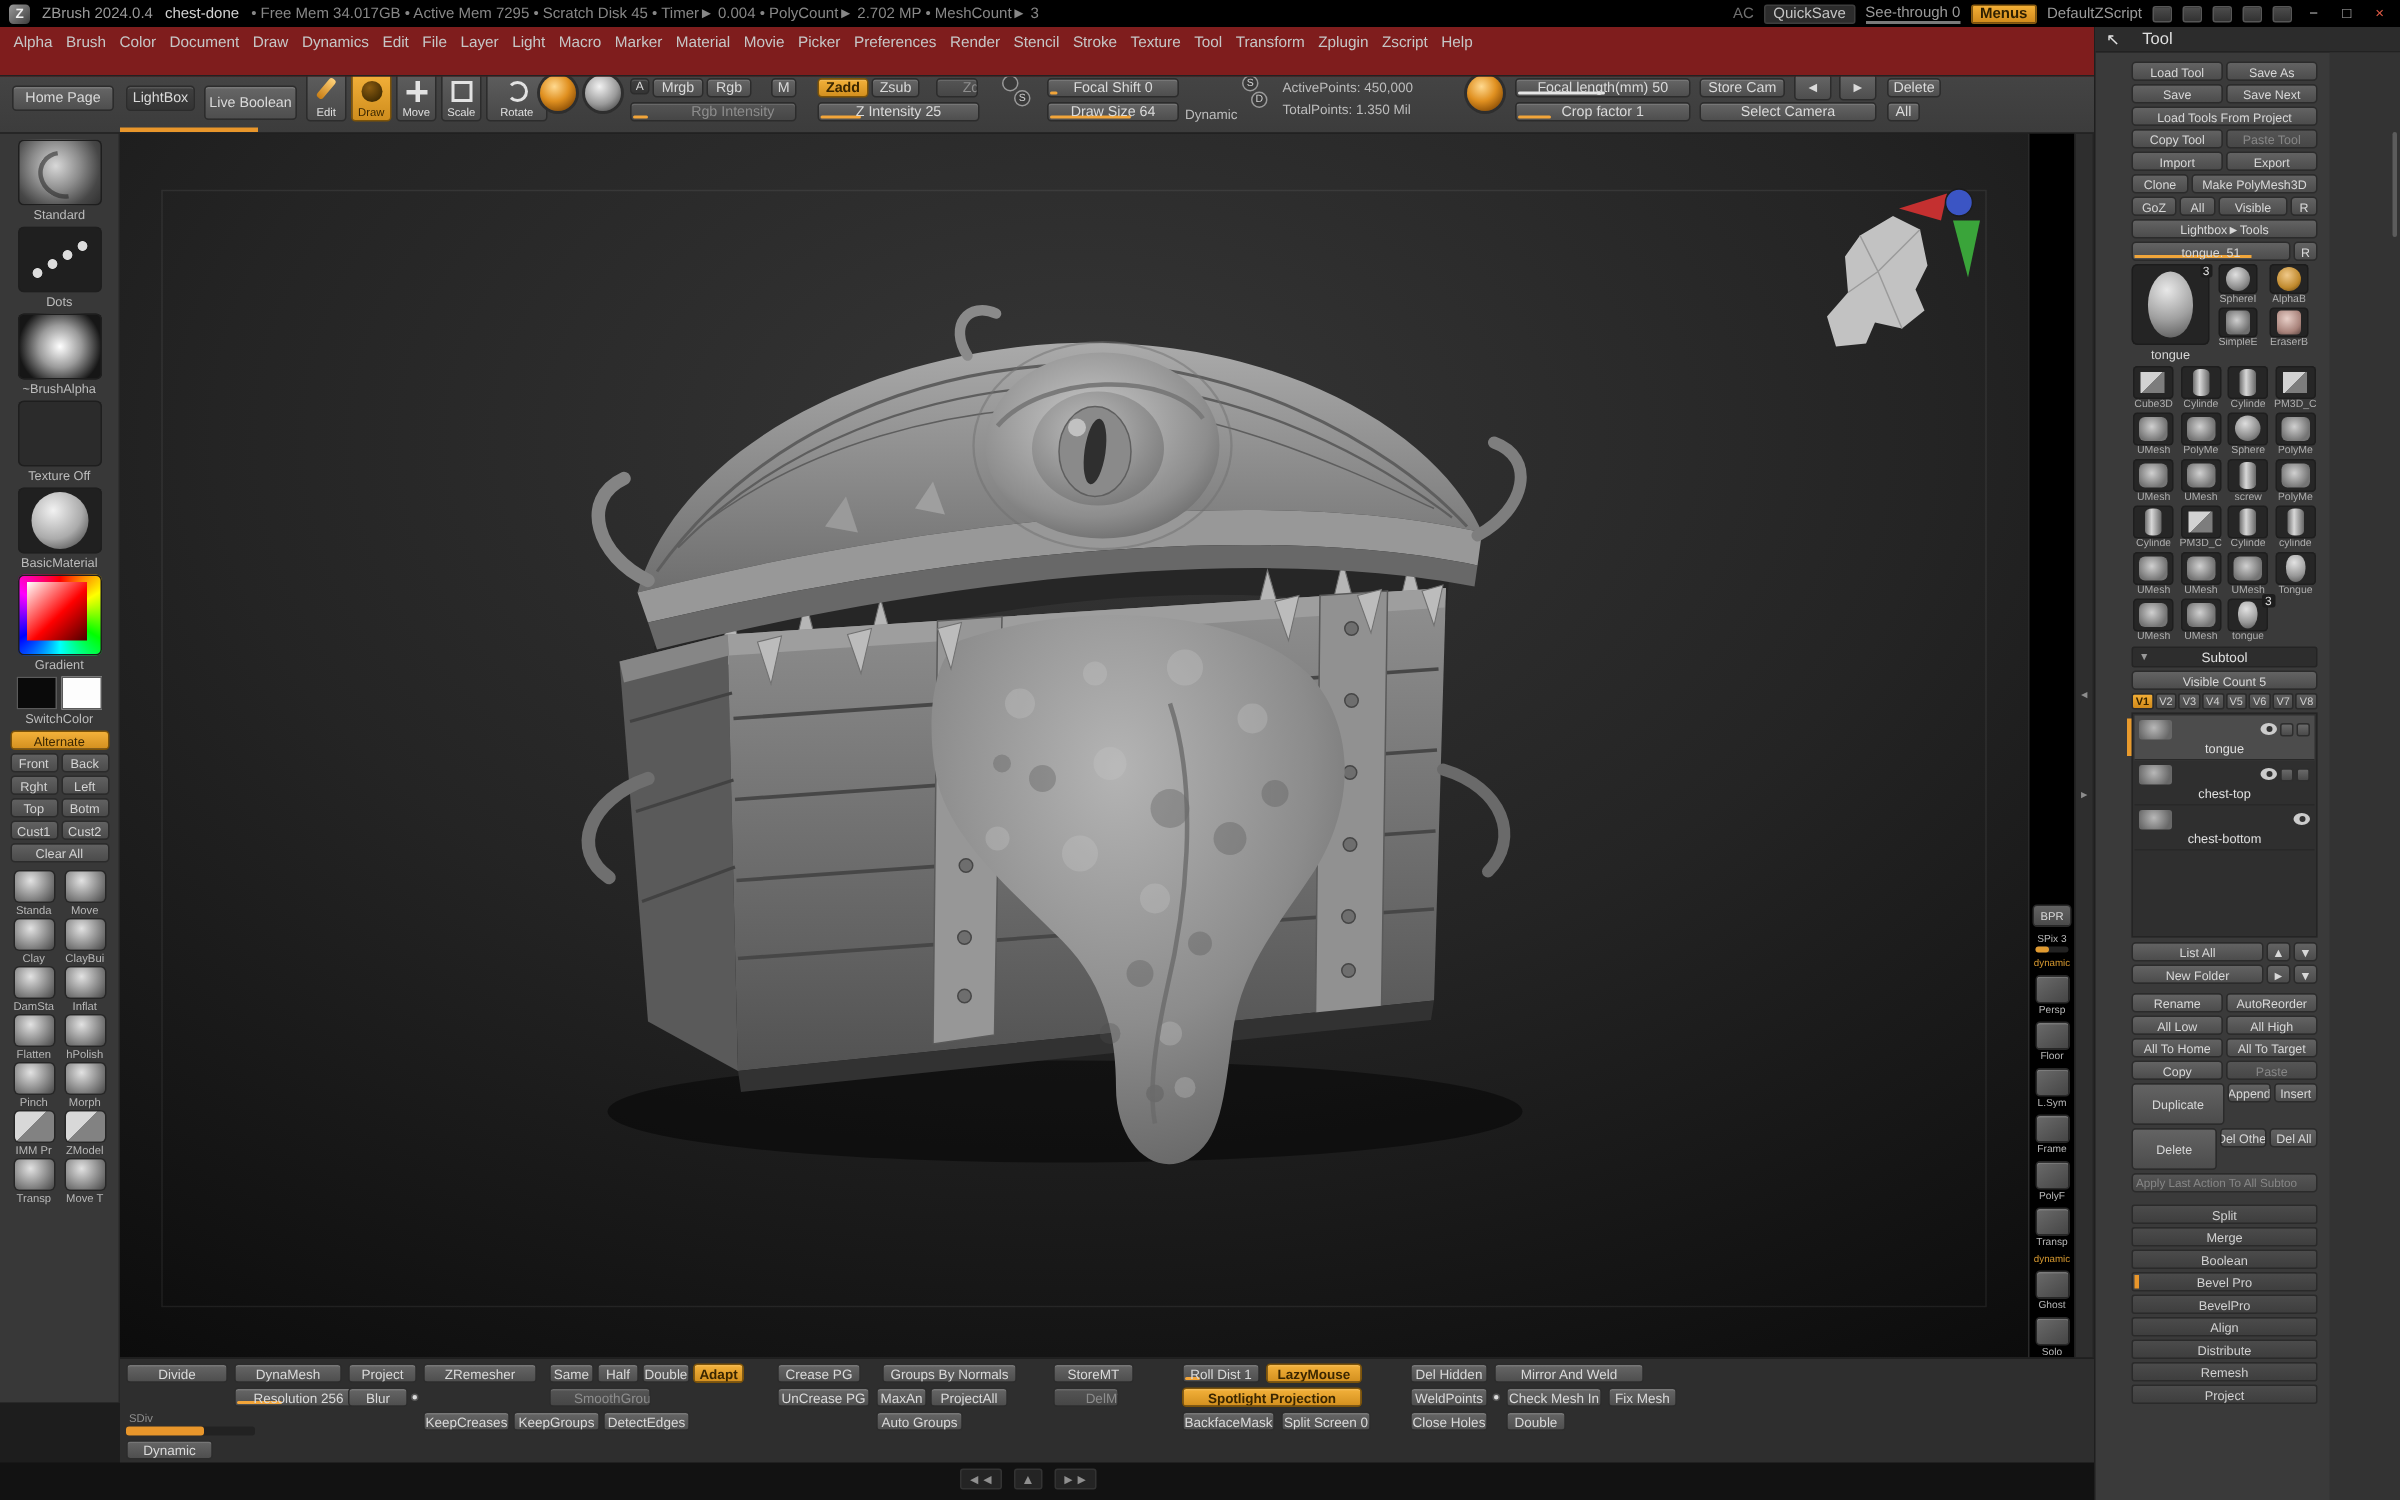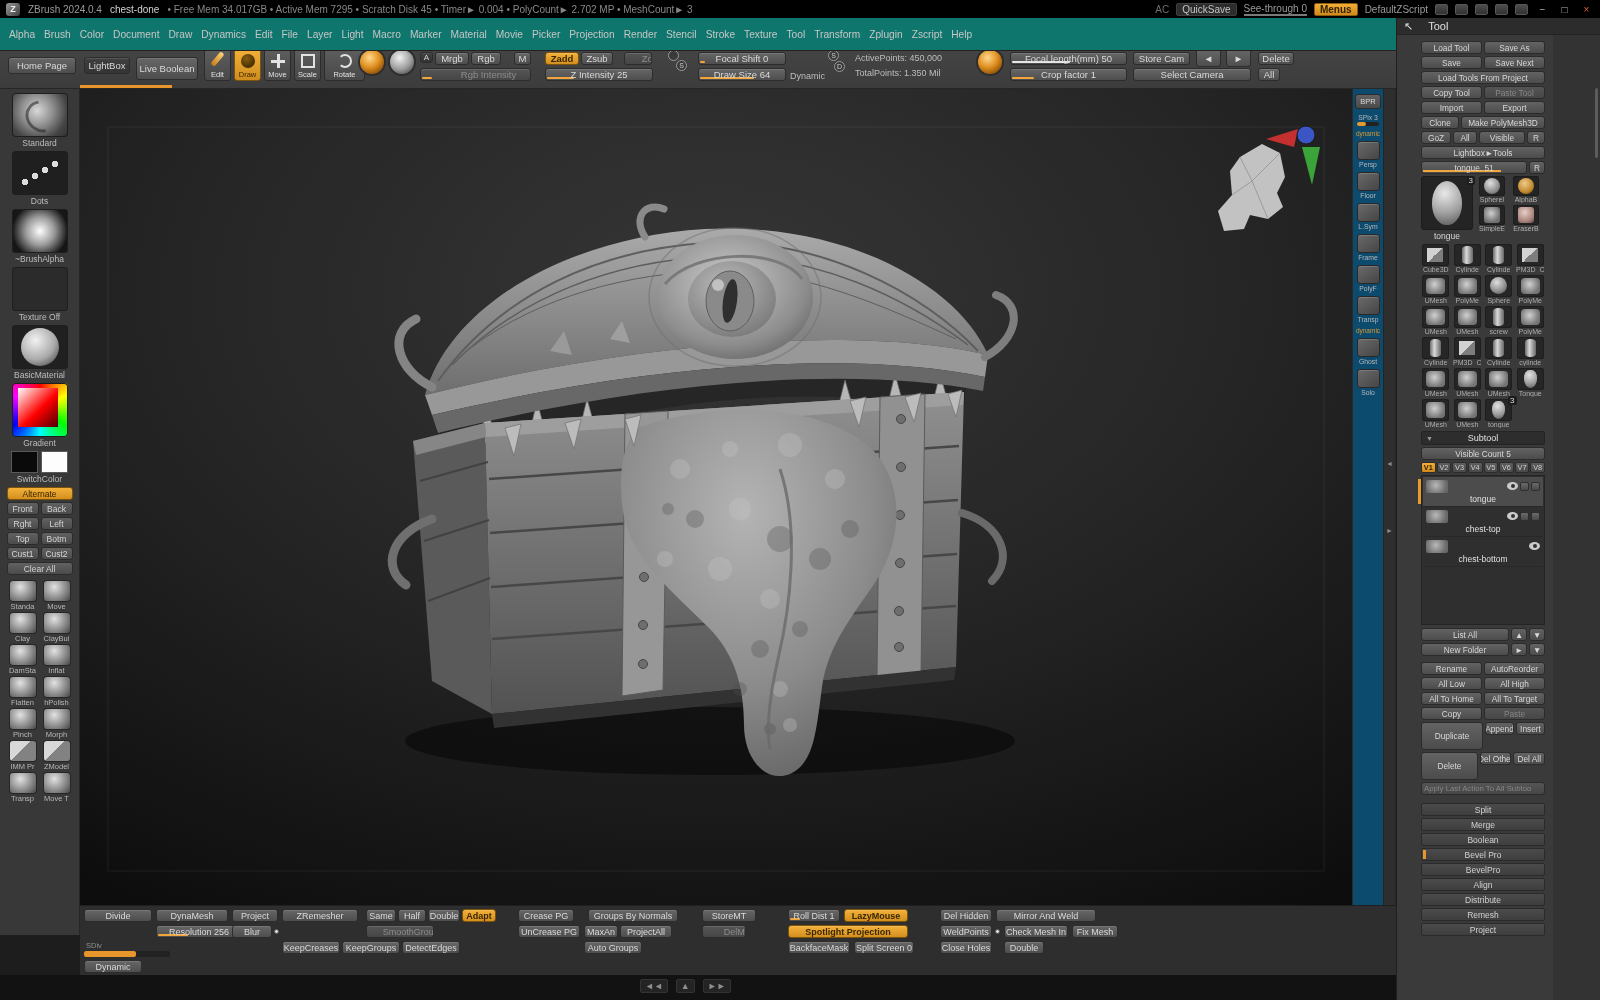--- a/index.html
+++ b/index.html
@@ -14,21 +14,21 @@
 .tb-right{margin-left:auto;display:flex;align-items:center;gap:7px;flex:none;}
 .tb-dim{color:#6f6f6f;}
 .tb-chip{background:#2c2c2c;border:1px solid #3e3e3e;border-radius:2px;padding:0 5px;height:13px;display:flex;align-items:center;color:#c4c4c4;}
 .tb-chip.orange{background:linear-gradient(#f2ae36,#d18a1b);color:#2e1f00;border-color:#8a5c10;font-weight:bold;}
 .tb-under{border-bottom:2px solid #7a7a7a;padding-bottom:0;}
 .tb-ico{width:13px;height:11px;border:1px solid #565656;border-radius:2px;background:linear-gradient(#4c4c4c,#323232);}
 .winbtn{width:15px;height:13px;display:flex;align-items:center;justify-content:center;color:#b5b5b5;font-size:10px;}
 .winbtn.close{color:#e05a45;}
 
 
-#menubar{position:absolute;left:0;top:18px;width:1396px;height:17px;background:#0f766e;display:flex;align-items:center;gap:9px;padding:16px 9px;font-size:10.2px;color:#c6c6c6;border-bottom:1px solid #222;z-index:20;white-space:nowrap;}
+#menubar{position:absolute;left:0;top:18px;width:1396px;height:17px;background:#7f1d1d;display:flex;align-items:flex-end;gap:9px;padding:16px 9px;font-size:10.2px;color:#c6c6c6;border-bottom:1px solid #222;z-index:20;white-space:nowrap;}
 
 
 #shelf{position:absolute;left:0;top:35px;width:1396px;height:54px;background:linear-gradient(#474747,#3c3c3c);border-bottom:1px solid #262626;z-index:10;}
 .btn{position:absolute;display:flex;align-items:center;justify-content:center;background:linear-gradient(#666,#4e4e4e);border:1px solid #2c2c2c;border-radius:3px;color:#dadada;font-size:9.5px;box-shadow:inset 0 1px 0 rgba(255,255,255,.12);white-space:nowrap;overflow:hidden;cursor:default;}
 .btn.orange{background:linear-gradient(#f3b13a,#d3901f);color:#3a2600;font-weight:bold;border-color:#7c5308;}
 .btn.dim{color:#8d8d8d;background:linear-gradient(#555,#464646);padding-left:26px;}
 .btn.dark{background:linear-gradient(#404040,#343434);}
 .slider .fill{position:absolute;left:1px;bottom:1px;height:2px;background:#f2a53a;border-radius:1px;}
 .slider span{position:relative;z-index:1;}
 .lab{position:absolute;font-size:9px;color:#bdbdbd;white-space:nowrap;}
@@ -70,21 +70,21 @@
 .lb-btn.orange{background:linear-gradient(#f3b13a,#d3901f);color:#3a2600;font-weight:normal;border-color:#7c5308;}
 .lb-brush{flex:1;display:flex;flex-direction:column;align-items:center;}
 .bthumb{width:26px;height:20px;border-radius:3px;background:radial-gradient(circle at 40% 30%,#e2e2e2,#8c8c8c 55%,#464646);box-shadow:0 0 0 1px #262626;}
 .bthumb.cube{background:linear-gradient(135deg,#d8d8d8 0 45%,#828282 45% 100%);}
 .blabel{font-size:7.5px;color:#b8b8b8;margin-top:1px;white-space:nowrap;}
 
 
 #canvas{position:absolute;left:80px;top:89px;width:1272px;height:816px;z-index:1;background:#1c1c1c;}
 
 
-#rightstrip{position:absolute;left:1352px;top:89px;width:31px;height:816px;background:#0c4a6e;border-left:1px solid #2a2a2a;display:flex;flex-direction:column;align-items:center;padding-top:5px;gap:4px;z-index:5;}
+#rightstrip{position:absolute;left:1352px;top:89px;width:31px;height:816px;background:#000000;border-left:1px solid #2a2a2a;display:flex;flex-direction:column;align-items:center;padding-top:5px;gap:4px;z-index:5;justify-content:flex-end;}
 .rs-btn{width:26px;height:15px;display:flex;align-items:center;justify-content:center;font-size:7.5px;color:#d8d8d8;background:linear-gradient(#626262,#4a4a4a);border:1px solid #2a2a2a;border-radius:3px;}
 .rs-item{display:flex;flex-direction:column;align-items:center;}
 .rs-box{width:23px;height:19px;border-radius:3px;background:linear-gradient(145deg,#6a6a6a,#454545);border:1px solid #282828;box-shadow:inset 0 1px 0 rgba(255,255,255,.15);}
 .rs-label{font-size:6.8px;color:#b8b8b8;margin-top:1px;}
 .rs-dyn{font-size:6.5px;color:#d89a30;line-height:7px;}
 .rs-track{width:22px;height:4px;background:#222;border-radius:2px;margin-top:1px;position:relative;}
 .rs-track i{position:absolute;left:0;top:0;width:9px;height:4px;background:#e09a30;border-radius:2px;}
 
 
 #divider{position:absolute;left:1383px;top:89px;width:13px;height:816px;background:#2e2e2e;border-left:1px solid #242424;border-right:1px solid #242424;z-index:5;display:flex;flex-direction:column;align-items:center;justify-content:center;gap:60px;color:#8d8d8d;font-size:7px;}
@@ -189,21 +189,21 @@
   <span>Dynamics</span>
   <span>Edit</span>
   <span>File</span>
   <span>Layer</span>
   <span>Light</span>
   <span>Macro</span>
   <span>Marker</span>
   <span>Material</span>
   <span>Movie</span>
   <span>Picker</span>
-  <span>Projection</span>
+  <span>Preferences</span>
   <span>Render</span>
   <span>Stencil</span>
   <span>Stroke</span>
   <span>Texture</span>
   <span>Tool</span>
   <span>Transform</span>
   <span>Zplugin</span>
   <span>Zscript</span>
   <span>Help</span>
 </nav>

